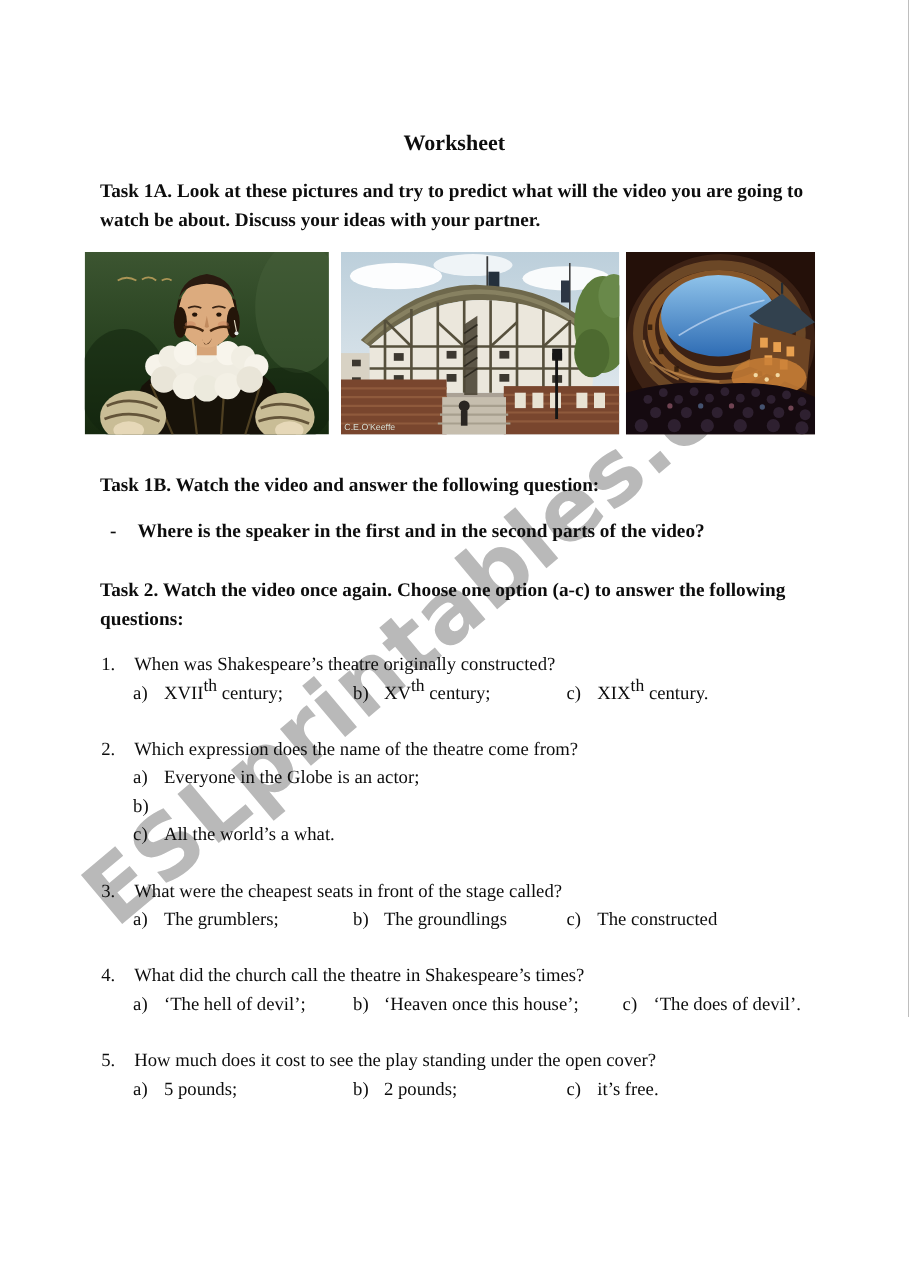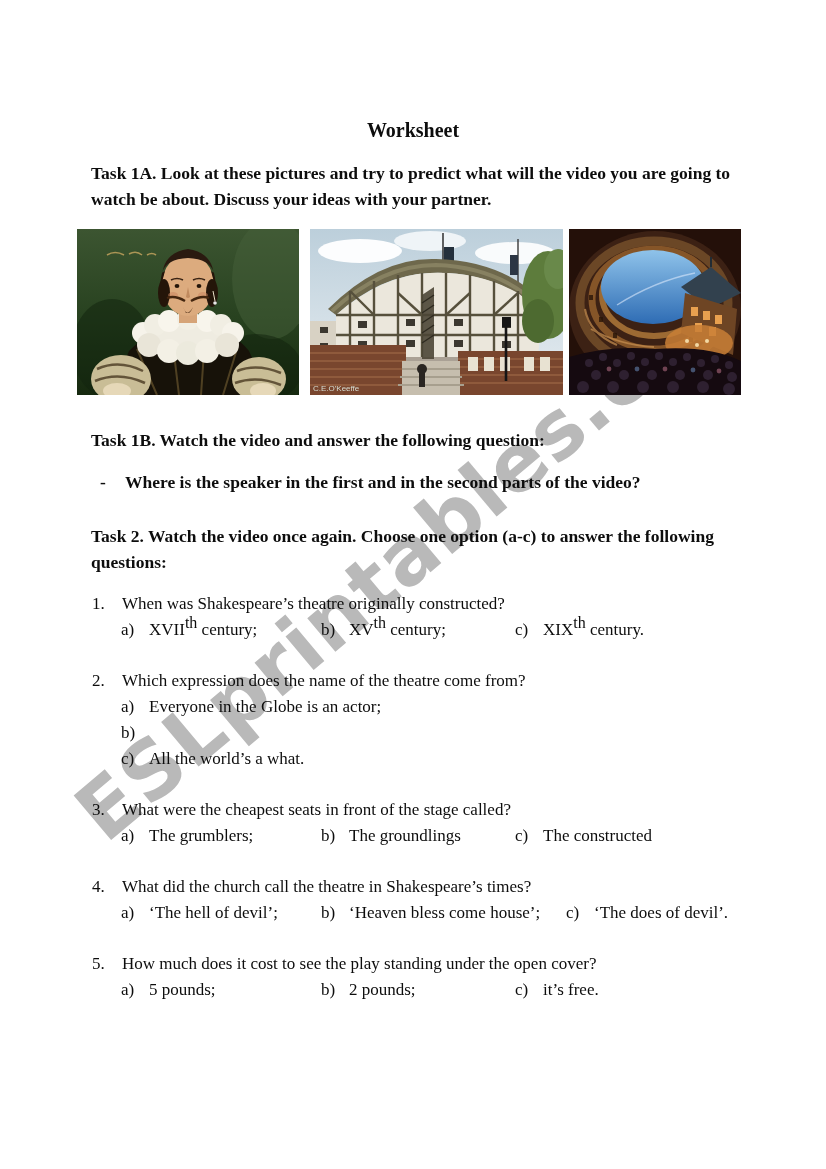--- a/index.html
+++ b/index.html
@@ -356,21 +356,21 @@
         <span class="qnum">4.</span>
         <span class="qtext">What did the church call the theatre in Shakespeare’s times?</span>
       </div>
       <div class="opts wide">
         <span class="opt o1">
           <span class="marker">a)</span>
           <span>‘The hell of devil’;</span>
         </span>
         <span class="opt o2">
           <span class="marker">b)</span>
-          <span>‘Heaven bless come house’;</span>
+          <span>‘Heaven once this house’;</span>
         </span>
         <span class="opt o3">
           <span class="marker">c)</span>
           <span>‘The does of devil’.</span>
         </span>
       </div>
     </div>
 
     <div class="q">
       <div class="qline">

